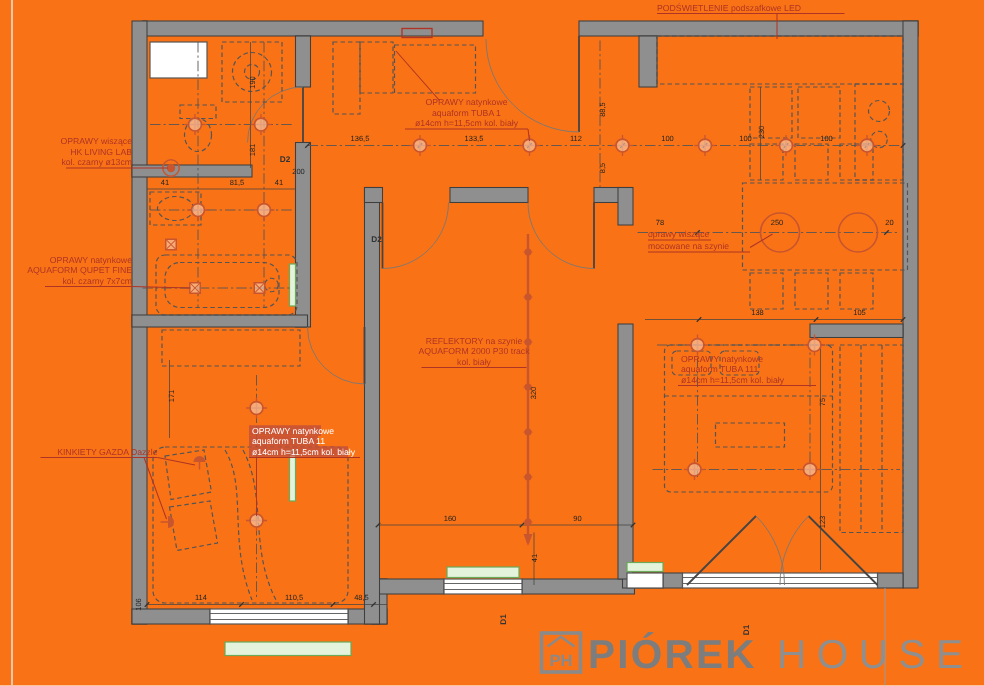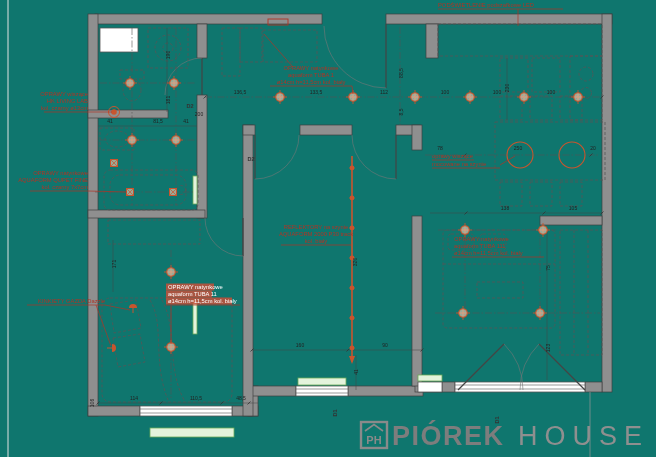--- a/index.html
+++ b/index.html
@@ -1,16 +1,16 @@
 <!DOCTYPE html>
 <html><head>
 <meta charset="utf-8">
 <style>
   html,body{margin:0;padding:0;background:#fff;}
-  #stage{position:relative;width:656px;height:457px;background:#0f766e;overflow:hidden;
+  #stage{position:relative;width:656px;height:457px;background:#f97316;overflow:hidden;
          font-family:"Liberation Sans",sans-serif;}
   svg text{font-family:"Liberation Sans",sans-serif;}
   .dim{font-size:5px;fill:#222;}
   .door{font-size:5.5px;fill:#333;font-weight:bold;}
   .anno{font-size:5.8px;fill:#b03425;}
   .anno-hl{fill:#ffffff;}
   .redline{stroke:#b03425;stroke-width:0.7;fill:none;}
   .wall{fill:#8f8f8f;stroke:#3f3f3f;stroke-width:0.7;}
   .furn{fill:none;stroke:#555;stroke-width:0.8;stroke-dasharray:3,2;}
   .furnsolid{fill:#fff;stroke:#555;stroke-width:0.8;}

